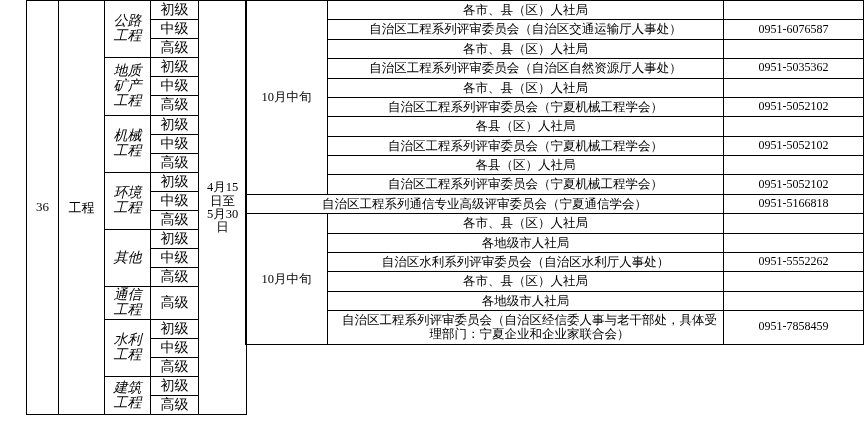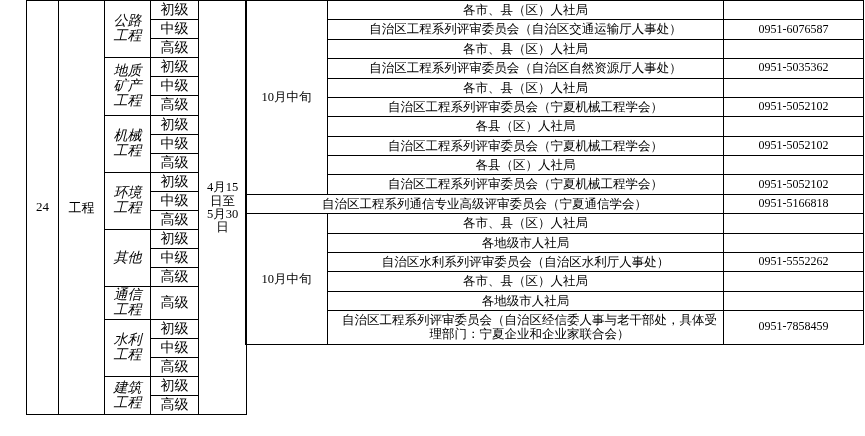--- a/index.html
+++ b/index.html
@@ -90,21 +90,21 @@
     <colgroup>
       <col style="width:32px">
       <col style="width:46px">
       <col style="width:46px">
       <col style="width:48px">
       <col style="width:48px">
     </colgroup>
     <tbody>
 
       <tr>
-        <td class="num" rowspan="23">24</td>
+        <td class="num" rowspan="23">36</td>
         <td class="major" rowspan="23">
           <span class="vtext">工程</span>
         </td>
         <td class="spec" rowspan="3">
           <span class="vtext">公路</span>
           <span class="vtext">工程</span>
         </td>
         <td class="level">初级</td>
         <td class="period" rowspan="23">
           <span class="vtext">4月15日至</span>

